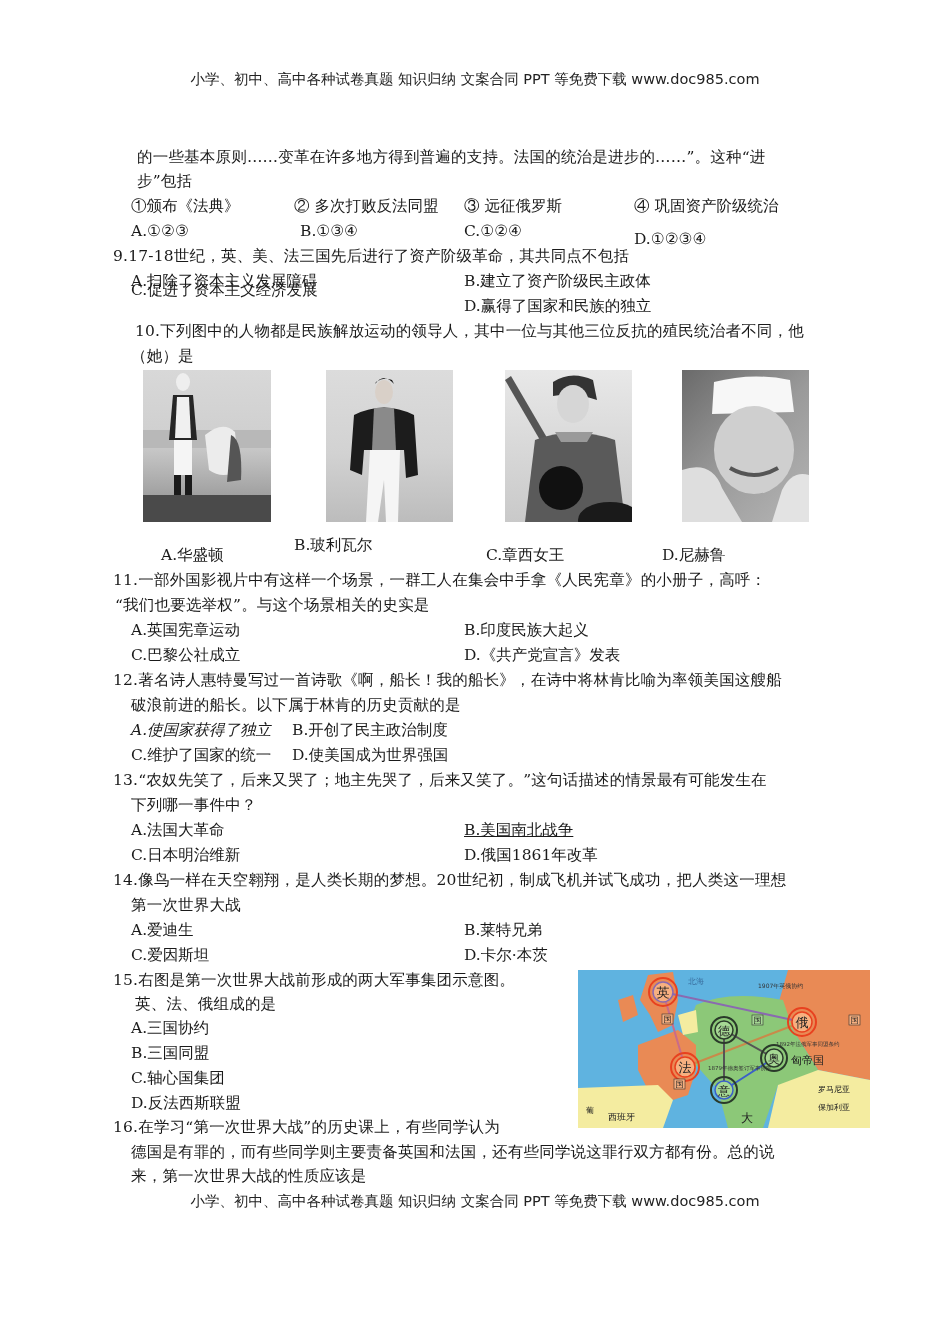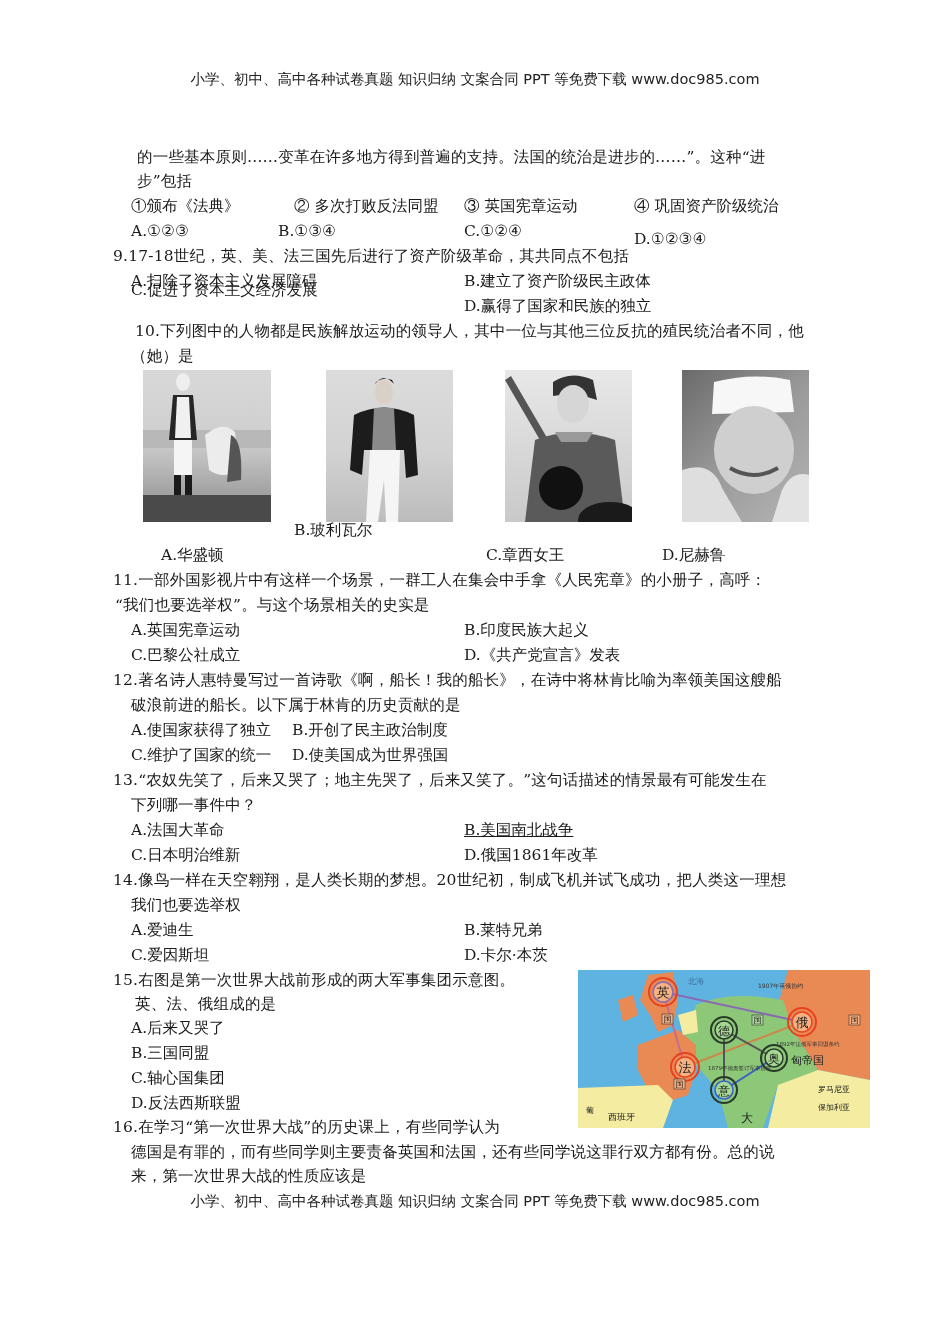--- a/index.html
+++ b/index.html
@@ -15,24 +15,24 @@
 </head>
 <body>
 
 <div class="hdr" style="top:70px;">小学、初中、高中各种试卷真题 知识归纳 文案合同 PPT 等免费下载  www.doc985.com</div>
 
 <div>
   <div class="line" style="left:137px;top:147px;">的一些基本原则……变革在许多地方得到普遍的支持。法国的统治是进步的……”。这种“进</div>
   <div class="line" style="left:137px;top:171px;">步”包括</div>
   <div class="opt" style="left:131px;top:196px;">①颁布《法典》</div>
   <div class="opt" style="left:294px;top:196px;">② 多次打败反法同盟</div>
-  <div class="opt" style="left:464px;top:196px;">③ 英国宪章运动</div>
+  <div class="opt" style="left:464px;top:196px;">③ 远征俄罗斯</div>
   <div class="opt" style="left:634px;top:196px;">④ 巩固资产阶级统治</div>
   <div class="opt" style="left:131px;top:221px;">A.①②③</div>
-  <div class="opt" style="left:278px;top:221px;">B.①③④</div>
+  <div class="opt" style="left:300px;top:221px;">B.①③④</div>
   <div class="opt" style="left:464px;top:221px;">C.①②④</div>
   <div class="opt" style="left:634px;top:229px;">D.①②③④</div>
 </div>
 
 <div>
   <div class="line" style="left:113px;top:246px;">9.17-18世纪，英、美、法三国先后进行了资产阶级革命，其共同点不包括</div>
   <div class="opt" style="left:131px;top:271px;">A.扫除了资本主义发展障碍</div>
   <div class="opt" style="left:464px;top:271px;">B.建立了资产阶级民主政体</div>
   <div class="opt" style="left:131px;top:280px;">C.促进了资本主义经济发展</div>
   <div class="opt" style="left:464px;top:296px;">D.赢得了国家和民族的独立</div>
@@ -83,65 +83,65 @@
     <svg width="127" height="152" viewBox="0 0 127 152">
       <path d="M32 12 Q70 2 108 10 L112 42 L30 44 Z" fill="#f7f7f7"></path>
       <ellipse cx="72" cy="80" rx="40" ry="44" fill="#cfcfcf"></ellipse>
       <path d="M48 98 Q72 112 96 98" stroke="#555" stroke-width="4" fill="none"></path>
       <path d="M0 100 Q30 90 40 118 L60 152 L0 152 Z" fill="#dedede"></path>
       <path d="M127 105 Q110 100 100 120 L90 152 L127 152 Z" fill="#e3e3e3"></path>
     </svg>
   </div>
 
   <div class="opt" style="left:161px;top:545px;">A.华盛顿</div>
-  <div class="opt" style="left:294px;top:520px;">B.玻利瓦尔</div>
+  <div class="opt" style="left:294px;top:535px;">B.玻利瓦尔</div>
   <div class="opt" style="left:486px;top:545px;">C.章西女王</div>
   <div class="opt" style="left:662px;top:545px;">D.尼赫鲁</div>
 </div>
 
 <div>
   <div class="line" style="left:113px;top:570px;">11.一部外国影视片中有这样一个场景，一群工人在集会中手拿《人民宪章》的小册子，高呼：</div>
   <div class="line" style="left:115px;top:595px;">“我们也要选举权”。与这个场景相关的史实是</div>
   <div class="opt" style="left:131px;top:620px;">A.英国宪章运动</div>
   <div class="opt" style="left:464px;top:620px;">B.印度民族大起义</div>
   <div class="opt" style="left:131px;top:645px;">C.巴黎公社成立</div>
   <div class="opt" style="left:464px;top:645px;">D.《共产党宣言》发表</div>
 </div>
 
 <div>
   <div class="line" style="left:113px;top:670px;">12.著名诗人惠特曼写过一首诗歌《啊，船长！我的船长》，在诗中将林肯比喻为率领美国这艘船</div>
   <div class="line" style="left:131px;top:695px;">破浪前进的船长。以下属于林肯的历史贡献的是</div>
-  <div class="opt" style="left:131px;top:720px;">A.使国家获得了独立</div>
+  <div class="opt" style="left:131px;top:720px;font-style:italic;">A.使国家获得了独立</div>
   <div class="opt" style="left:292px;top:720px;">B.开创了民主政治制度</div>
   <div class="opt" style="left:131px;top:745px;">C.维护了国家的统一</div>
   <div class="opt" style="left:292px;top:745px;">D.使美国成为世界强国</div>
 </div>
 
 <div>
   <div class="line" style="left:113px;top:770px;">13.“农奴先笑了，后来又哭了；地主先哭了，后来又笑了。”这句话描述的情景最有可能发生在</div>
   <div class="line" style="left:131px;top:795px;text-align:right;">下列哪一事件中？</div>
   <div class="opt" style="left:131px;top:820px;">A.法国大革命</div>
   <div class="opt" style="left:464px;top:820px;text-decoration:underline;">B.美国南北战争</div>
   <div class="opt" style="left:131px;top:845px;">C.日本明治维新</div>
   <div class="opt" style="left:464px;top:845px;">D.俄国1861年改革</div>
 </div>
 
 <div>
   <div class="line" style="left:113px;top:870px;">14.像鸟一样在天空翱翔，是人类长期的梦想。20世纪初，制成飞机并试飞成功，把人类这一理想</div>
-  <div class="line" style="left:131px;top:895px;">我们也要选举权</div>
+  <div class="line" style="left:131px;top:895px;">第一次世界大战</div>
   <div class="opt" style="left:131px;top:920px;">A.爱迪生</div>
   <div class="opt" style="left:464px;top:920px;">B.莱特兄弟</div>
   <div class="opt" style="left:131px;top:945px;">C.爱因斯坦</div>
   <div class="opt" style="left:464px;top:945px;">D.卡尔·本茨</div>
 </div>
 
 <div>
   <div class="line" style="left:113px;top:970px;">15.右图是第一次世界大战前形成的两大军事集团示意图。</div>
   <div class="line" style="left:135px;top:994px;">英、法、俄组成的是</div>
-  <div class="opt" style="left:131px;top:1018px;">A.后来又哭了</div>
+  <div class="opt" style="left:131px;top:1018px;">A.三国协约</div>
   <div class="opt" style="left:131px;top:1043px;">B.三国同盟</div>
   <div class="opt" style="left:131px;top:1068px;">C.轴心国集团</div>
   <div class="opt" style="left:131px;top:1093px;">D.反法西斯联盟</div>
 
   <div class="map">
     <svg width="292" height="158" viewBox="0 0 292 158" font-family="DejaVu Sans, sans-serif">
       <rect width="292" height="158" fill="#5fb3e0"></rect>
 
       <path d="M210 0 L292 0 L292 110 L240 100 L215 60 L200 35 Z" fill="#e98a55"></path>
 

